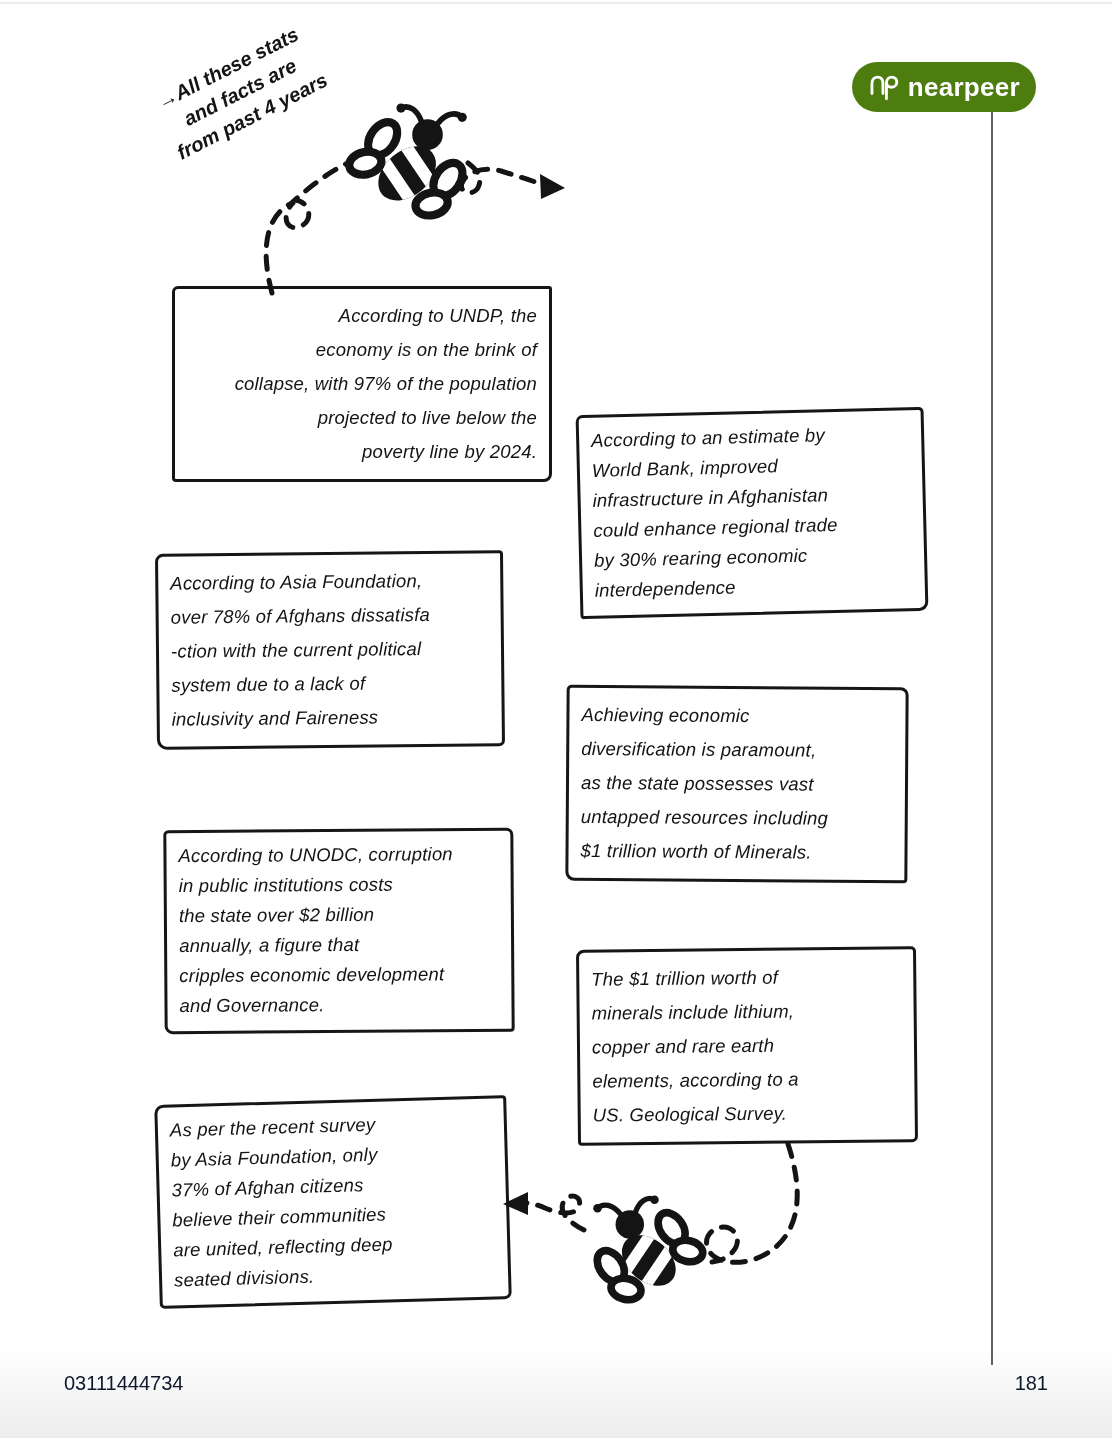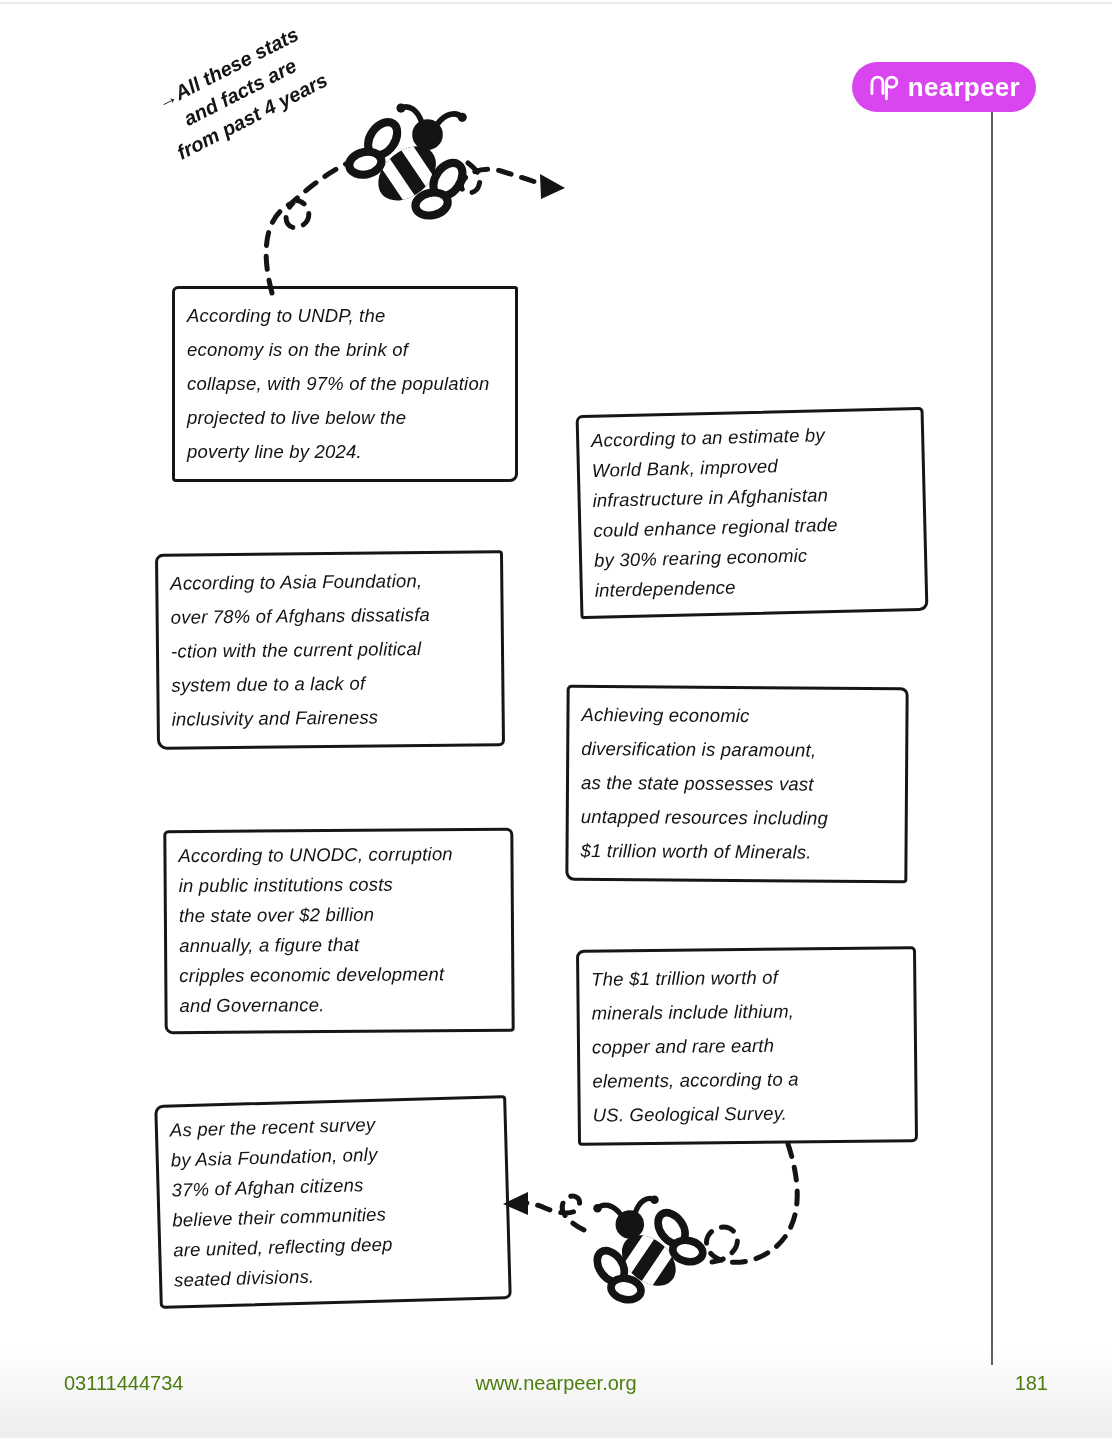--- a/index.html
+++ b/index.html
@@ -4,52 +4,52 @@
 <style>
   html,body{margin:0;padding:0;background:#ffffff;}
   .page{
     position:relative;width:1112px;height:1438px;overflow:hidden;
     background:#ffffff;font-family:"Liberation Sans",sans-serif;color:#141414;
   }
   .top-edge{position:absolute;top:2px;left:0;right:0;height:2px;background:#ececec;}
   .bottom-shade{position:absolute;left:0;right:0;bottom:0;height:90px;
     background:linear-gradient(to bottom, rgba(0,0,0,0), rgba(0,0,0,0.07));}
   
-  .logo{position:absolute;left:852px;top:62px;width:184px;height:50px;background:#d946ef;
+  .logo{position:absolute;left:852px;top:62px;width:184px;height:50px;background:#4d7c0f;
     border-radius:26px;display:flex;align-items:center;gap:9px;padding:0 16px;box-sizing:border-box;}
   .logo-name{color:#ffffff;font-size:26px;font-weight:700;letter-spacing:.3px;line-height:1;}
   .margin-line{position:absolute;left:991px;top:112px;width:2px;height:1253px;background:#3b3b3b;opacity:.8;}
   
   .annotation{
     position:absolute;left:148px;top:94px;transform:rotate(-27deg);transform-origin:left top;
     font-size:20px;line-height:27px;font-style:italic;font-weight:600;text-align:center;
     white-space:pre-line;color:#141414;
   }
   
   .note{
     position:absolute;border:3.5px solid #161616;background:#ffffff;box-sizing:border-box;
     padding:10px 12px;z-index:1;
   }
   .note-text{
     font-size:18.5px;line-height:34px;font-style:italic;letter-spacing:.2px;
     white-space:pre;color:#141414;
   }
   .lines6 .note-text{line-height:30px;}
-  .n-l1{left:172px;top:286px;width:346px;min-height:188px;border-radius:6px 3px 8px 4px;}
+  .n-l1{left:172px;top:286px;width:380px;min-height:188px;border-radius:6px 3px 8px 4px;text-align:right;}
   .n-l2{left:156px;top:552px;width:348px;min-height:194px;transform:rotate(-0.6deg);border-radius:8px 4px 6px 10px;}
   .n-l3{left:164px;top:829px;width:350px;min-height:192px;transform:rotate(-0.4deg);border-radius:5px 7px 4px 8px;padding-top:8px;}
   .n-l4{left:157px;top:1100px;width:352px;min-height:196px;transform:rotate(-1.6deg);border-radius:9px 4px 7px 5px;padding-top:8px;}
   .n-r1{left:570px;top:136px;width:344px;min-height:188px;border-radius:4px 8px 5px 7px;}
   .n-r2{left:578px;top:411px;width:348px;min-height:198px;transform:rotate(-1.4deg);border-radius:7px 5px 9px 4px;padding-top:8px;}
   .n-r3{left:566px;top:686px;width:342px;min-height:186px;transform:rotate(0.4deg);border-radius:5px 8px 4px 9px;}
   .n-r4{left:577px;top:948px;width:340px;min-height:186px;transform:rotate(-0.6deg);border-radius:8px 5px 6px 4px;}
   
   .overlay{position:absolute;left:0;top:0;width:1112px;height:1438px;z-index:2;pointer-events:none;}
   
-  .footer{position:absolute;left:0;right:0;top:1372px;height:28px;font-size:20px;color:#4d7c0f;z-index:3;}
+  .footer{position:absolute;left:0;right:0;top:1372px;height:28px;font-size:20px;color:#0f172a;z-index:3;}
   .footer .phone{position:absolute;left:64px;top:0;}
   .footer .site{position:absolute;left:0;right:0;top:0;text-align:center;}
   .footer .pageno{position:absolute;right:64px;top:0;}
 </style>
 </head>
 <body>
 
 <div class="page">
   <div class="top-edge"></div>
 
@@ -161,18 +161,17 @@
       <path d="M584,1230 C570,1223 559,1213 563,1203 C567,1192 583,1195 579,1206 C575,1217 557,1213 545,1208 C538,1205 531,1203 526,1203" fill="none" stroke="#141414" stroke-width="5" stroke-linecap="round" stroke-dasharray="13 11"></path>
       <path d="M528,1192 L503,1204 L528,1215 Z" fill="#141414"></path>
     </g>
 
     <use href="#bee" transform="translate(350,102) scale(1.02)"></use>
     <use href="#bee" transform="translate(702,1194) scale(-0.95,0.95)"></use>
   </svg>
 
   <div class="footer">
     <span class="phone">03111444734</span>
-    <span class="site">www.nearpeer.org</span>
     <span class="pageno">181</span>
   </div>
 
   <div class="bottom-shade"></div>
 </div>
 
 </body></html>

